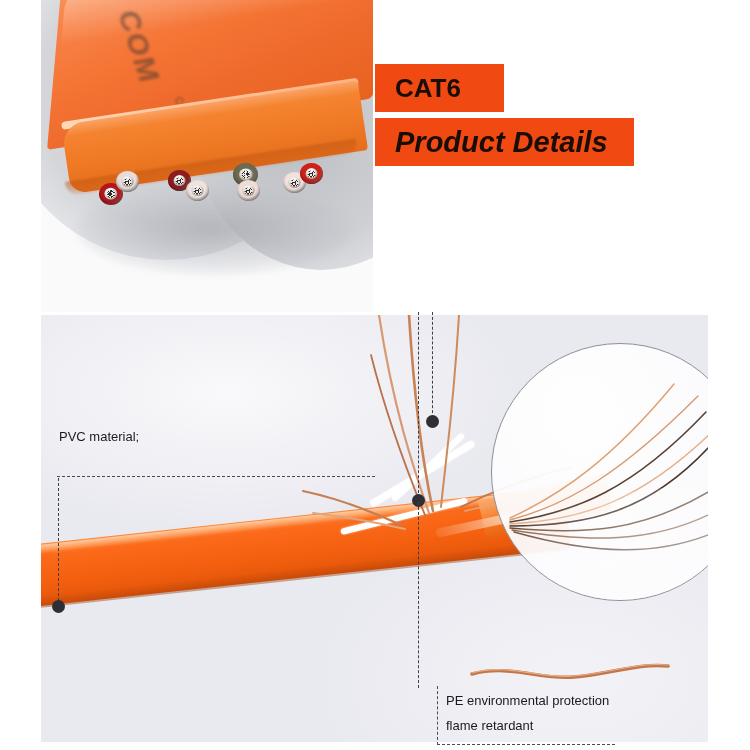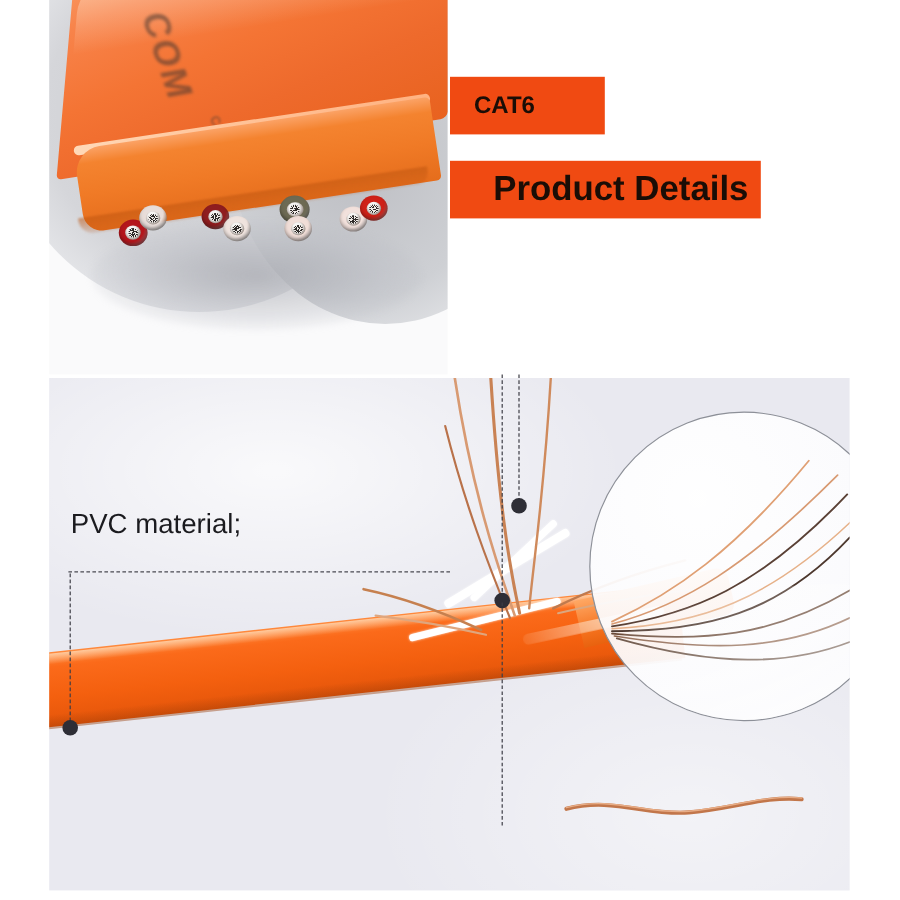--- a/index.html
+++ b/index.html
@@ -94,22 +94,22 @@
 
   
   .banner {
     position: absolute;
     background: var(--orange, #f04a12);
     display: flex; align-items: center;
     color: #1a0d06;
     font-weight: 700;
     font-family: "Liberation Sans", sans-serif;
   }
-  .banner-cat6 { left: 375px; top: 64px; width: 129px; height: 48px; padding-left: 20px; font-size: 20px; }
-  .banner-details { left: 375px; top: 134px; width: 259px; height: 48px; padding-left: 36px; font-size: 29px; }
+  .banner-cat6 { left: 375px; top: 64px; width: 129px; height: 48px; padding-left: 20px; font-size: 26px; }
+  .banner-details { left: 375px; top: 118px; width: 259px; height: 48px; padding-left: 20px; font-size: 29px; font-style: italic; }
 
   
   .panel-bottom {
     position: absolute; left: 41px; top: 315px; width: 667px; height: 427px;
     background: #e9e9f0; overflow: hidden;
   }
   .pb-sheen {
     position: absolute; left: 0; top: 0; width: 667px; height: 427px;
     background:
       radial-gradient(ellipse 420px 200px at 28% 18%, rgba(255,255,255,.75), rgba(255,255,255,0) 70%),
@@ -163,21 +163,21 @@
   .loupe-gloss {
     position: absolute; left: -30px; top: 150px; width: 330px; height: 130px;
     background: linear-gradient(170deg, rgba(255,255,255,0), rgba(255,255,255,.85));
     transform: rotate(-12deg); border-radius: 50%;
   }
 
   
   .annot {
     position: absolute; color: #1b1b1f;
     font-family: "Liberation Sans", sans-serif;
-    font-size: 23px; line-height: 25px; white-space: nowrap;
+    font-size: 13px; line-height: 25px; white-space: nowrap;
   }
   .annot-left { left: 59px; top: 424px; }
   .annot-left .u-rule {
     position: absolute; left: -2px; top: 52px; width: 318px; height: 0;
     border-top: 1.6px dashed #4a4a52;
   }
   .lead { position: absolute; border-left: 1.6px dashed #3d3d45; }
   .dot {
     position: absolute; width: 13px; height: 13px; border-radius: 50%;
     background: #2e2e36;
@@ -326,14 +326,18 @@
   <div class="lead" style="left:58px;  top:478px; height:128px;"></div>
   <div class="dot" style="left:52px;  top:600px;"></div>
 
   <div class="lead" style="left:432px; top:312px; height:106px;"></div>
   <div class="dot" style="left:426px; top:415px;"></div>
 
   <div class="lead" style="left:418px; top:312px; height:186px;"></div>
   <div class="dot" style="left:412px; top:494px;"></div>
   <div class="lead" style="left:418px; top:502px; height:186px;"></div>
 
+  <div class="annot annot-bottom">
+    <div>PE environmental protection</div>
+    <div>flame retardant</div>
+  </div>
 
 </div>
 
 </body></html>

